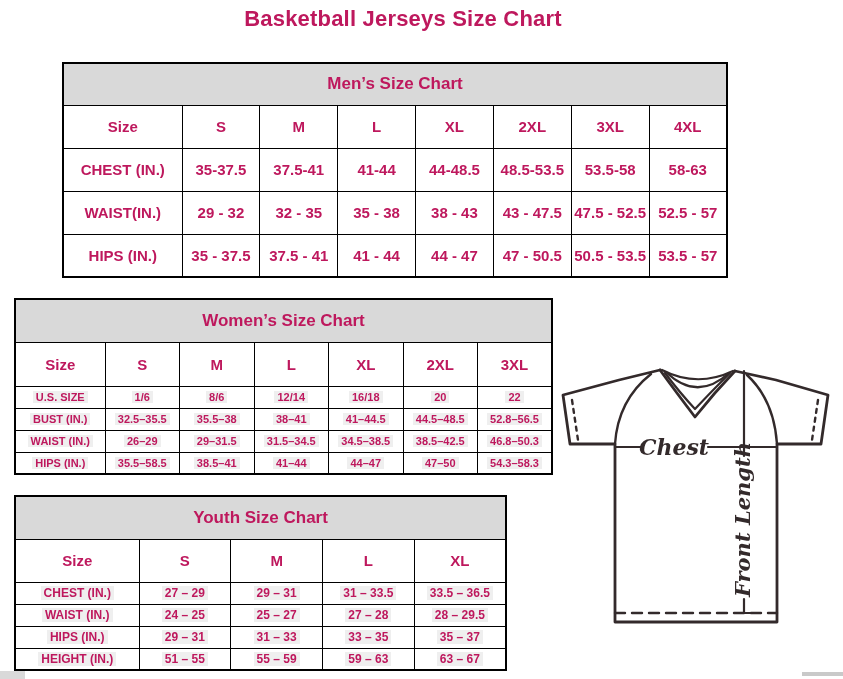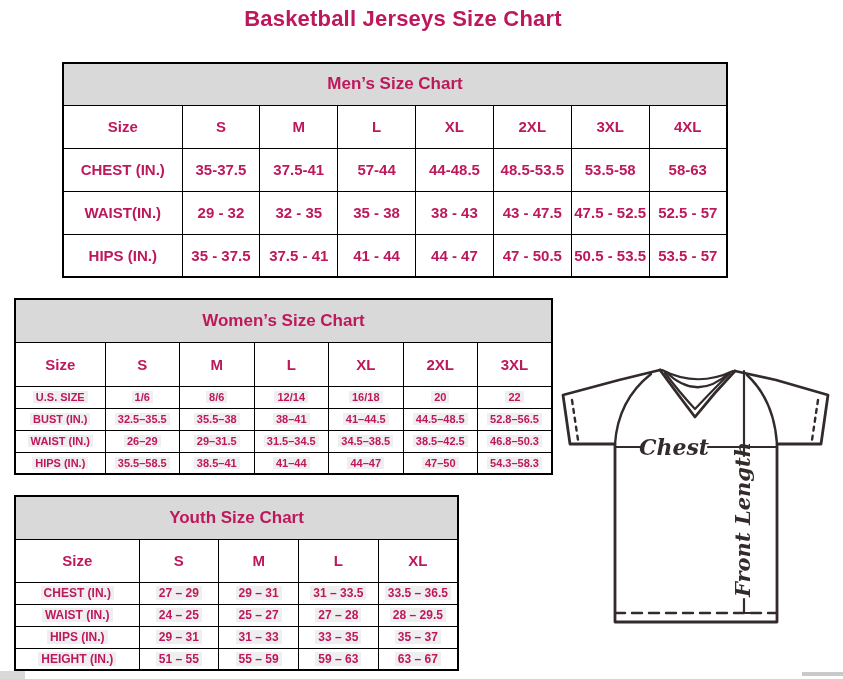--- a/index.html
+++ b/index.html
@@ -24,21 +24,21 @@
   #mens { left:14px; top:62px; width:666px;margin-left:48px; }
   #mens .title-row { height:42px; }
   #mens .cols { height:43px; font-size:15px; }
   #mens tbody tr { height:43px; font-size:15px; }
   
   #womens { left:14px; top:298px; width:539px;border-radius:32px; }
   #womens .title-row { height:43px; }
   #womens .cols { height:44px; font-size:15px; }
   #womens tbody tr { height:22px; font-size:11px; }
   
-  #youth { left:14px; top:495px; width:445px;padding-left:28px; }
+  #youth { left:14px; top:495px; width:493px;padding-left:28px; }
   #youth .title-row { height:43px; }
   #youth .cols { height:43px; font-size:15px; }
   #youth tbody tr { height:22px; font-size:12px; }
   .hl { background:#efefef; padding:0 3px; }
   
   .jersey { position:absolute; left:556px; top:360px; width:280px; height:268px; }
   .jersey text {
     font-family:"DejaVu Serif", serif; font-weight:bold; font-style:italic;
     fill:#332a2b;
   }
@@ -77,21 +77,21 @@
           <th>2XL</th>
           <th>3XL</th>
           <th>4XL</th>
         </tr>
     </thead>
     <tbody>
         <tr>
           <th>CHEST (IN.)</th>
           <td>35-37.5</td>
           <td>37.5-41</td>
-          <td>57-44</td>
+          <td>41-44</td>
           <td>44-48.5</td>
           <td>48.5-53.5</td>
           <td>53.5-58</td>
           <td>58-63</td>
         </tr>
         <tr>
           <th>WAIST(IN.)</th>
           <td>29 - 32</td>
           <td>32 - 35</td>
           <td>35 - 38</td>

